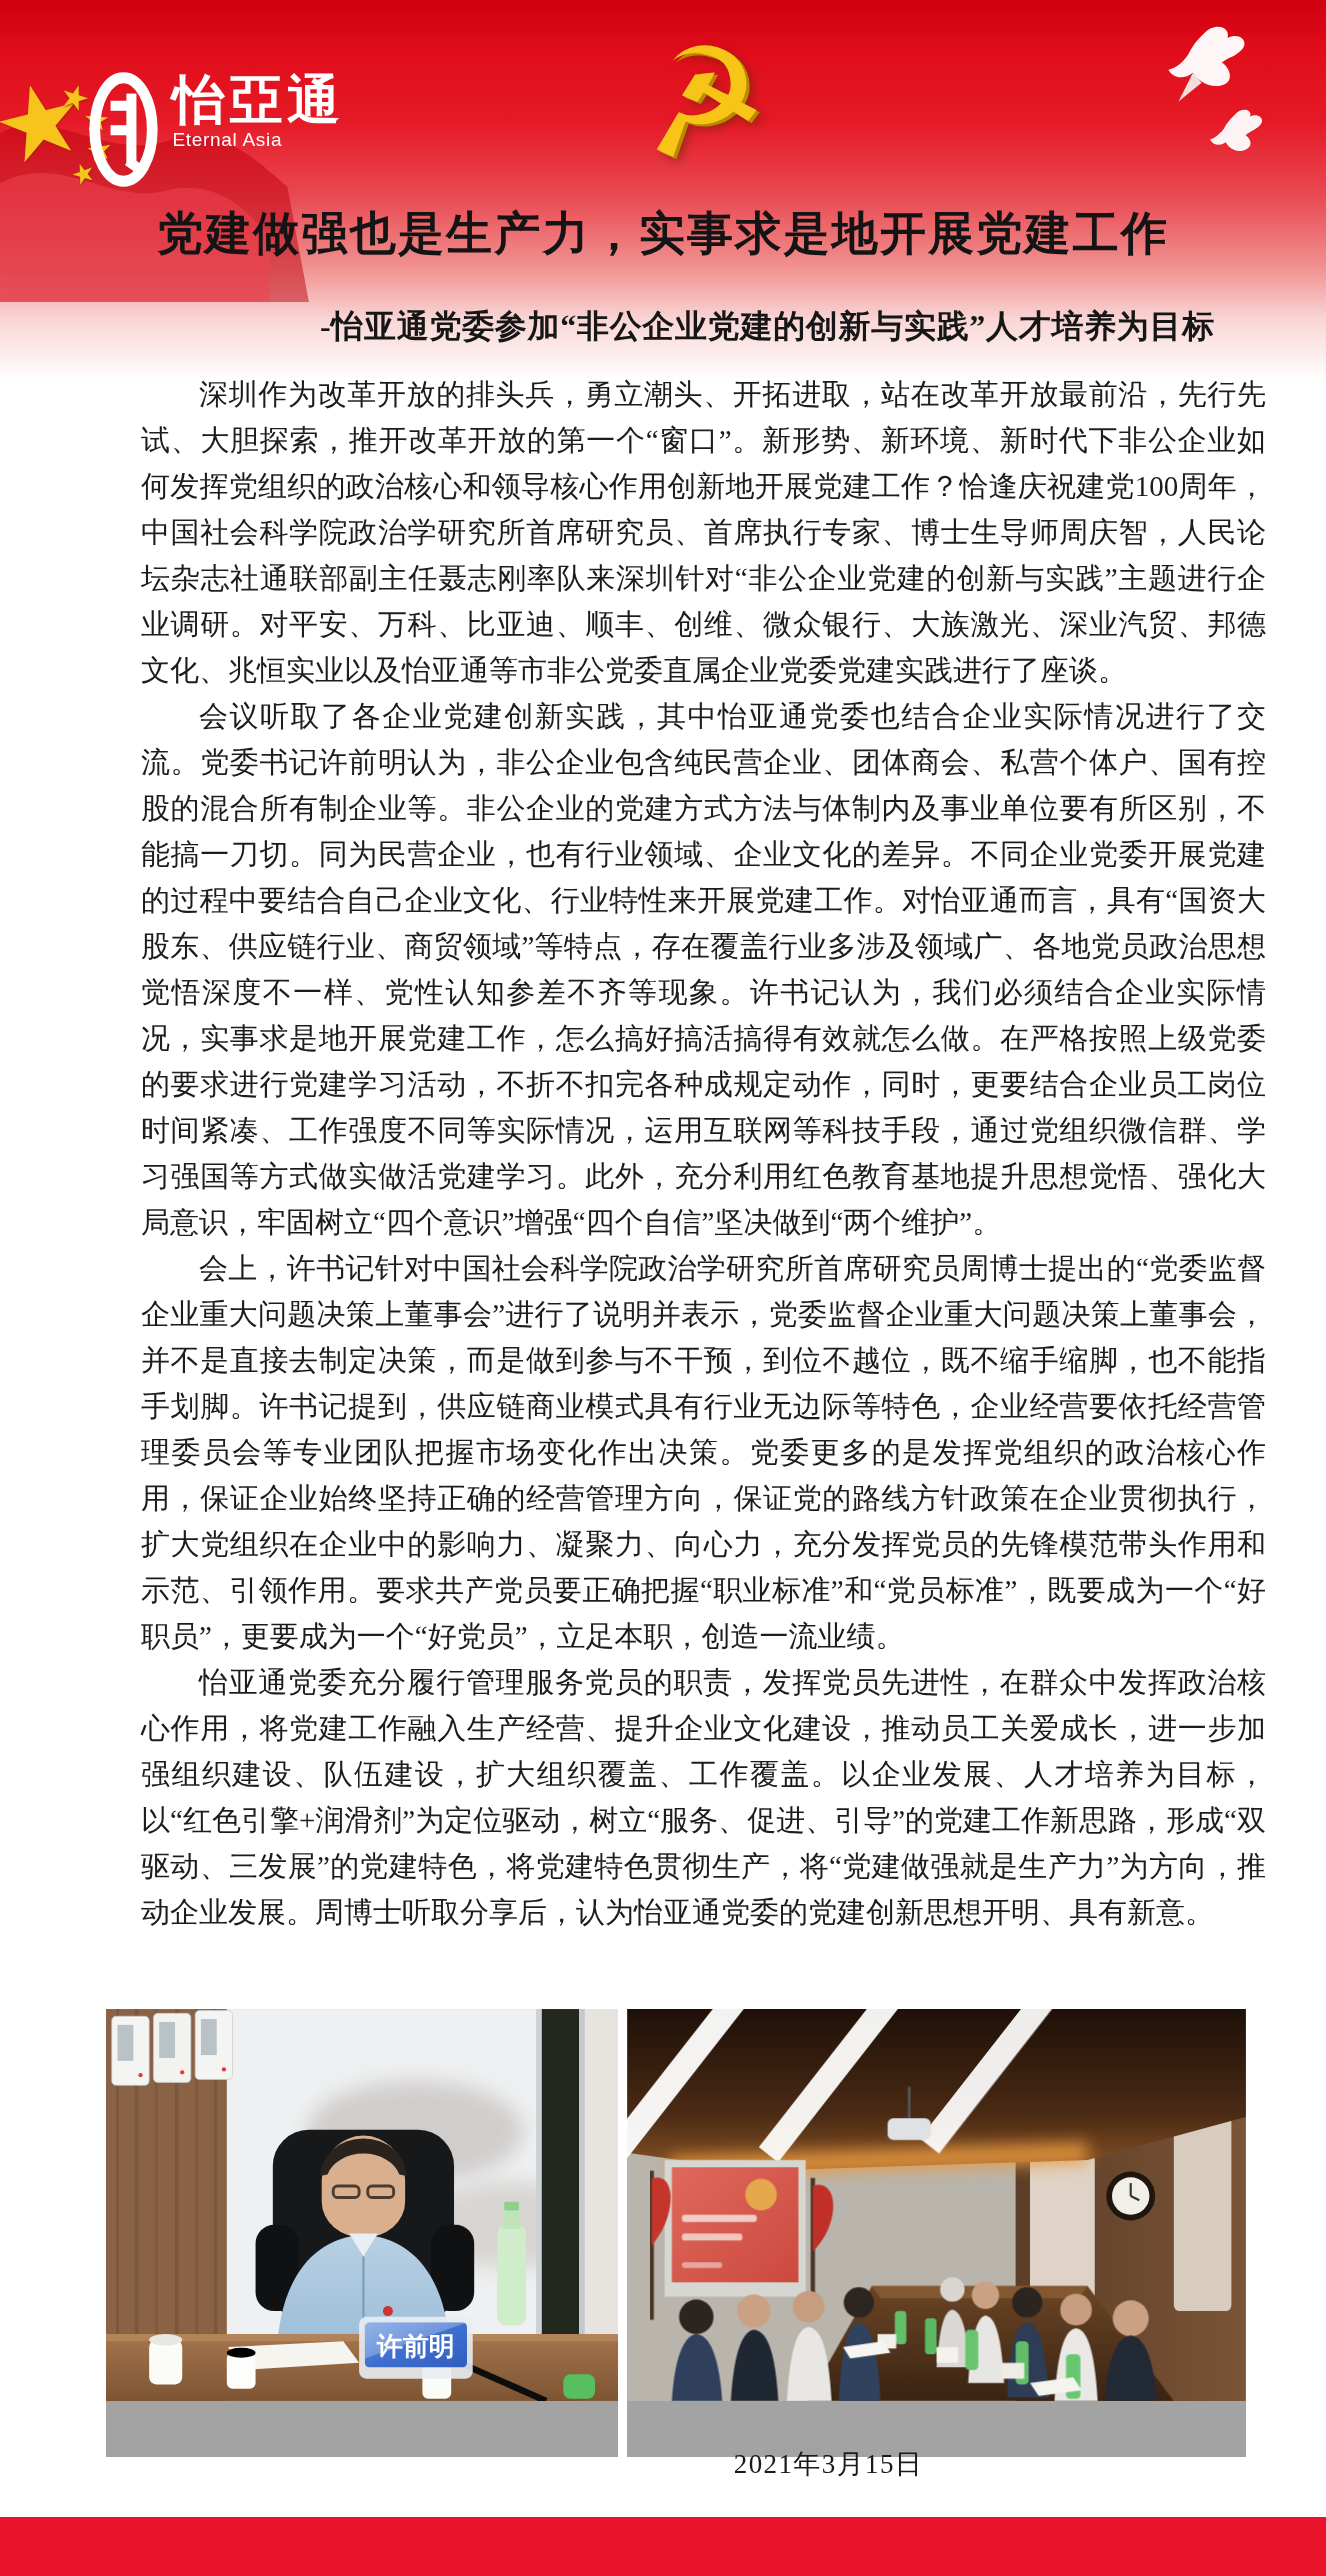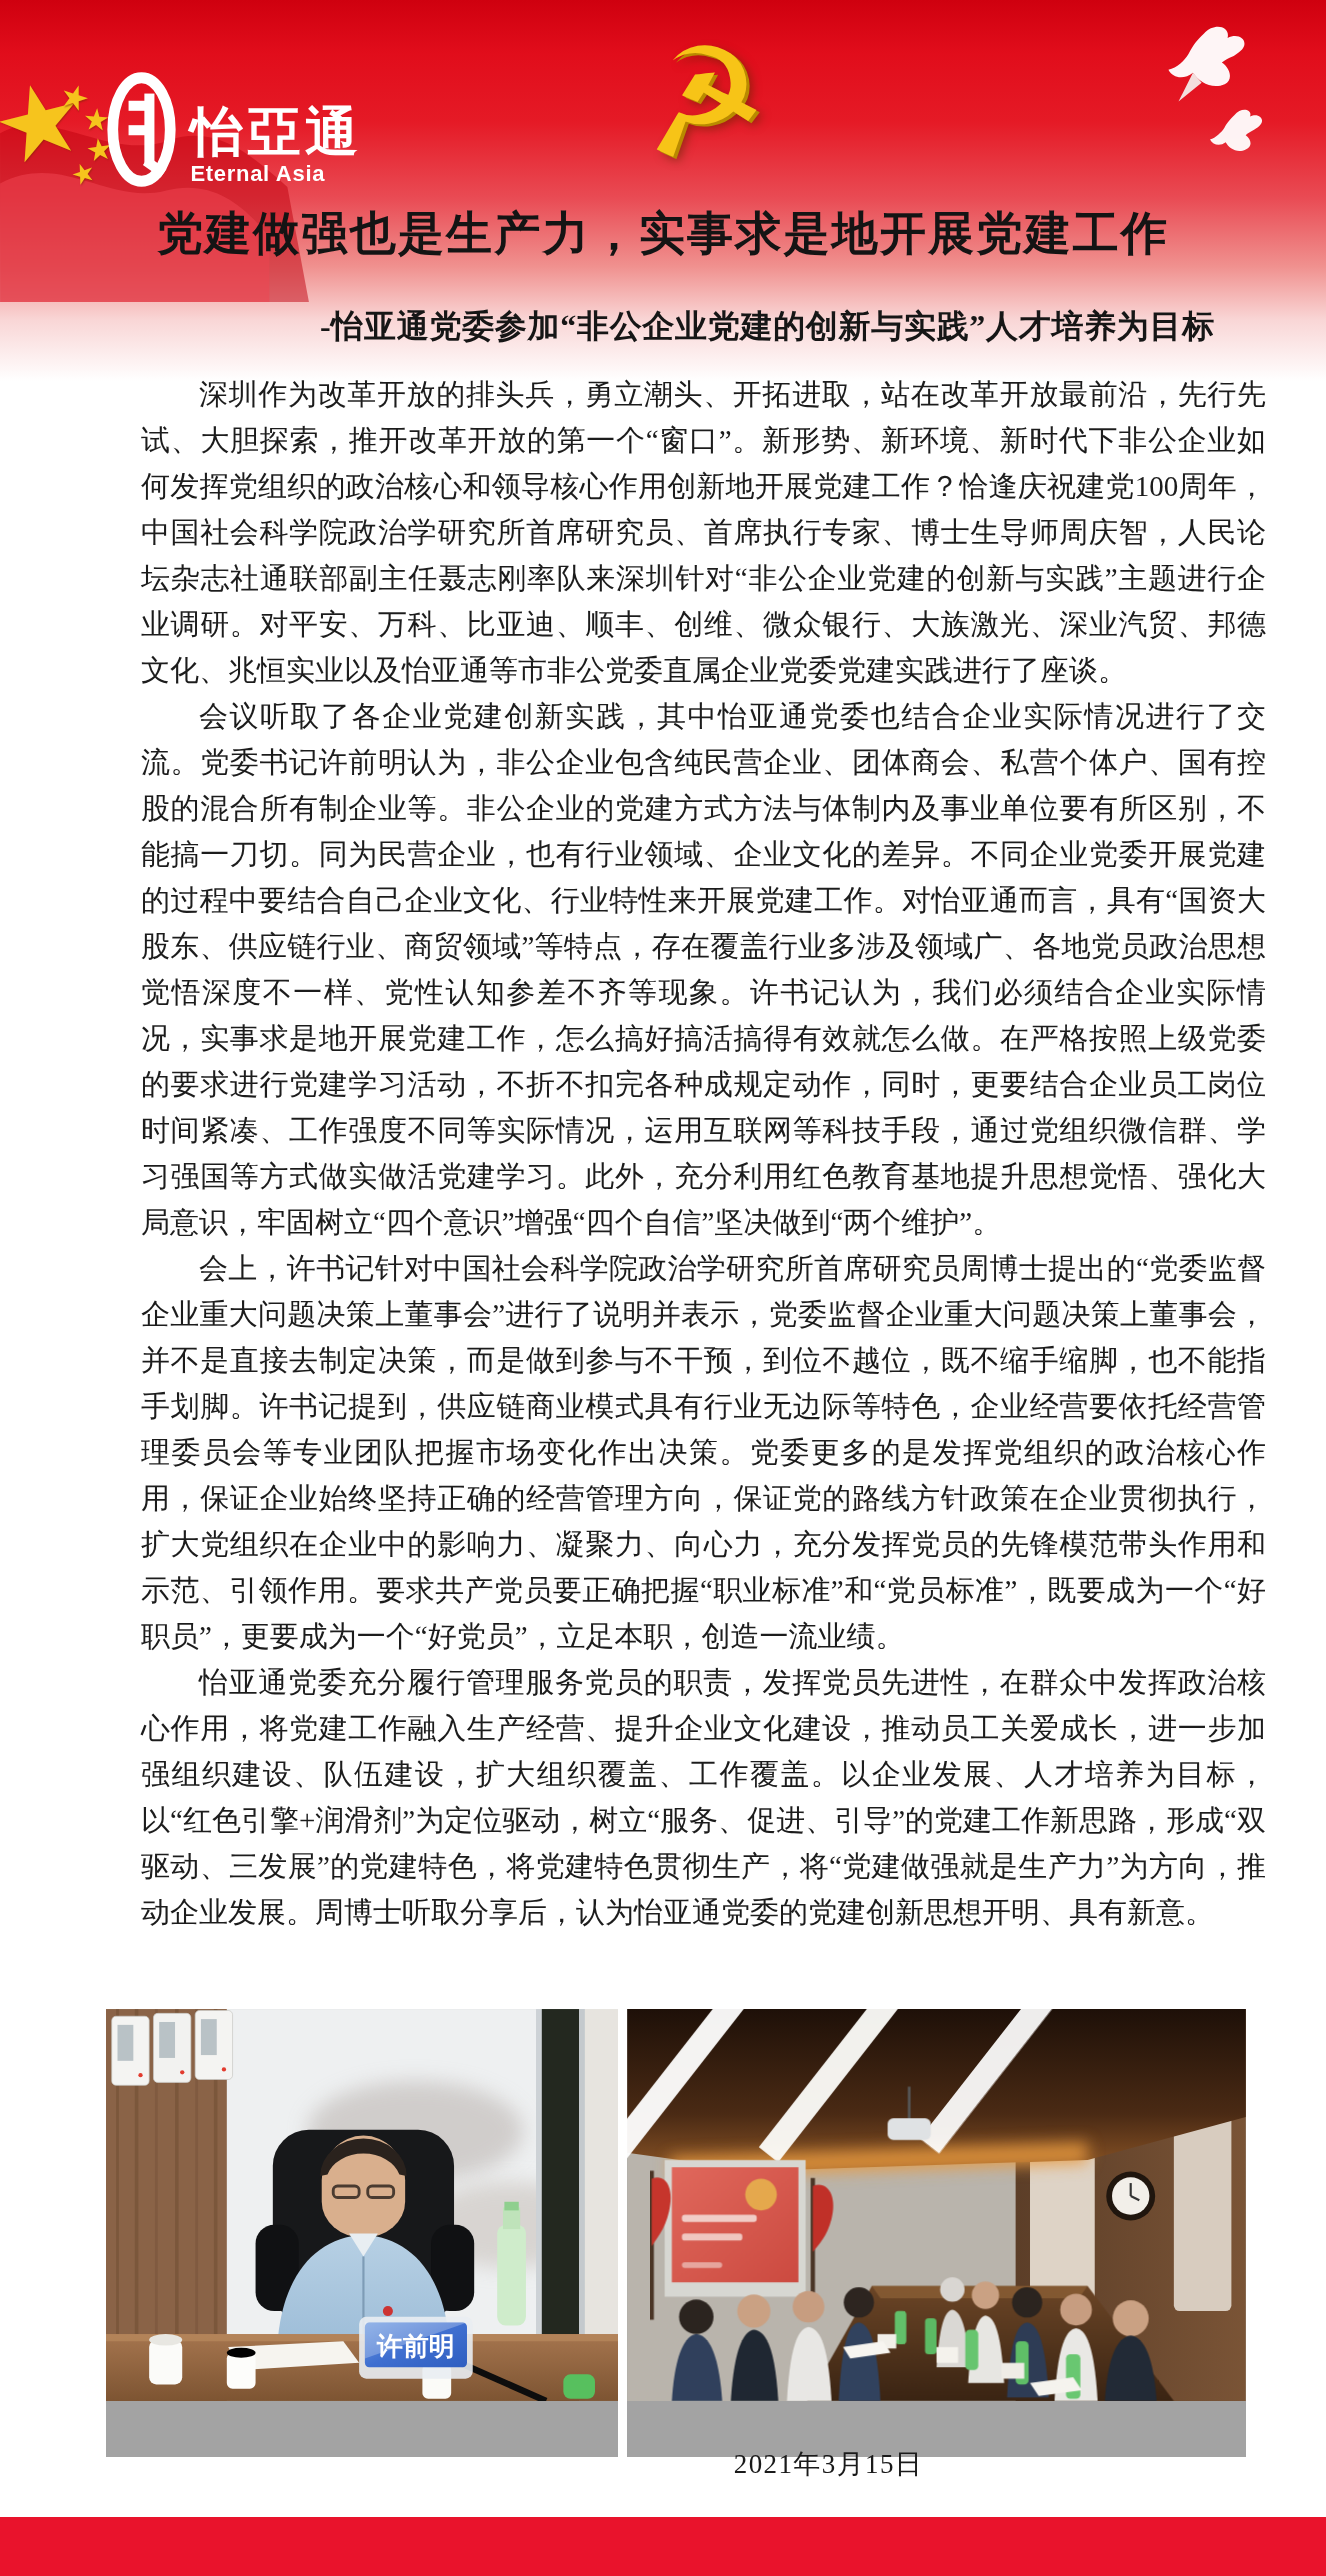--- a/index.html
+++ b/index.html
@@ -13,24 +13,24 @@
     position:absolute;left:0;top:0;width:1326px;height:381px;
     background:linear-gradient(180deg,#cf000f 0%,#e10d1b 14%,#e51a26 32%,#e94b54 52%,#f0918f 70%,#f9d6d6 84%,#ffffff 100%);
   }
   .flag-waves{position:absolute;left:0;top:65px;}
   .star{position:absolute;color:#f6c41d;text-shadow:0.7px 1.4px 1.4px rgba(120,40,0,.45);line-height:1;font-family:"DejaVu Sans",sans-serif;}
   .star-big{left:-5.8px;top:72px;font-size:101px;transform:rotate(-14deg);}
   .star-s1{left:60px;top:81px;font-size:33px;transform:rotate(18deg);}
   .star-s2{left:83px;top:105px;font-size:30px;transform:rotate(4deg);}
   .star-s3{left:86px;top:135px;font-size:30px;transform:rotate(-8deg);}
   .star-s4{left:71px;top:160px;font-size:27px;transform:rotate(-20deg);}
-  .logo{position:absolute;left:107px;top:72px;display:flex;align-items:flex-end;}
+  .logo{position:absolute;left:89px;top:72px;display:flex;align-items:flex-start;}
   .logo-text{margin-left:14.4px;color:#fff;font-family:"Liberation Sans","DejaVu Sans",sans-serif;}
   .logo-cn{font-size:53px;font-weight:bold;letter-spacing:4.3px;line-height:1.05;}
-  .logo-en{font-size:22px;font-weight:bold;letter-spacing:0.7px;margin-top:1.4px;}
+  .logo-en{font-size:19px;font-weight:normal;letter-spacing:0.7px;margin-top:1.4px;}
   .emblem{
     position:absolute;left:637px;top:29px;font-size:144px;line-height:1;
     font-family:"DejaVu Sans",sans-serif;color:#f7c417;
     transform:rotate(-10deg);
     text-shadow:2.9px 2.9px 0 #b98a00,5px 5.8px 10px rgba(90,40,0,.55);
   }
   .dove{position:absolute;}
   .dove-big{left:1164px;top:25px;}
   .dove-small{left:1207px;top:108px;}
   

